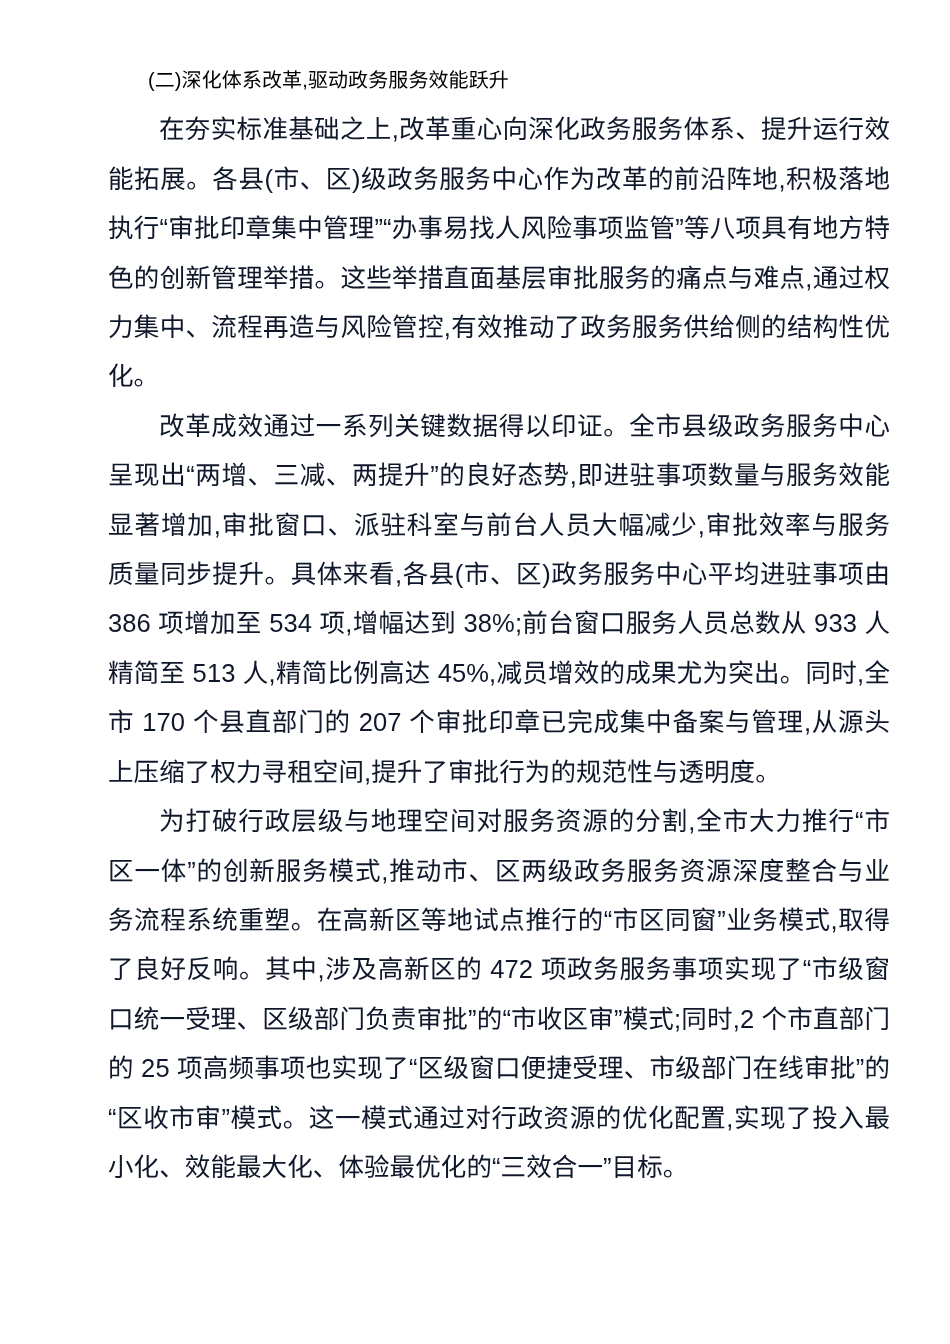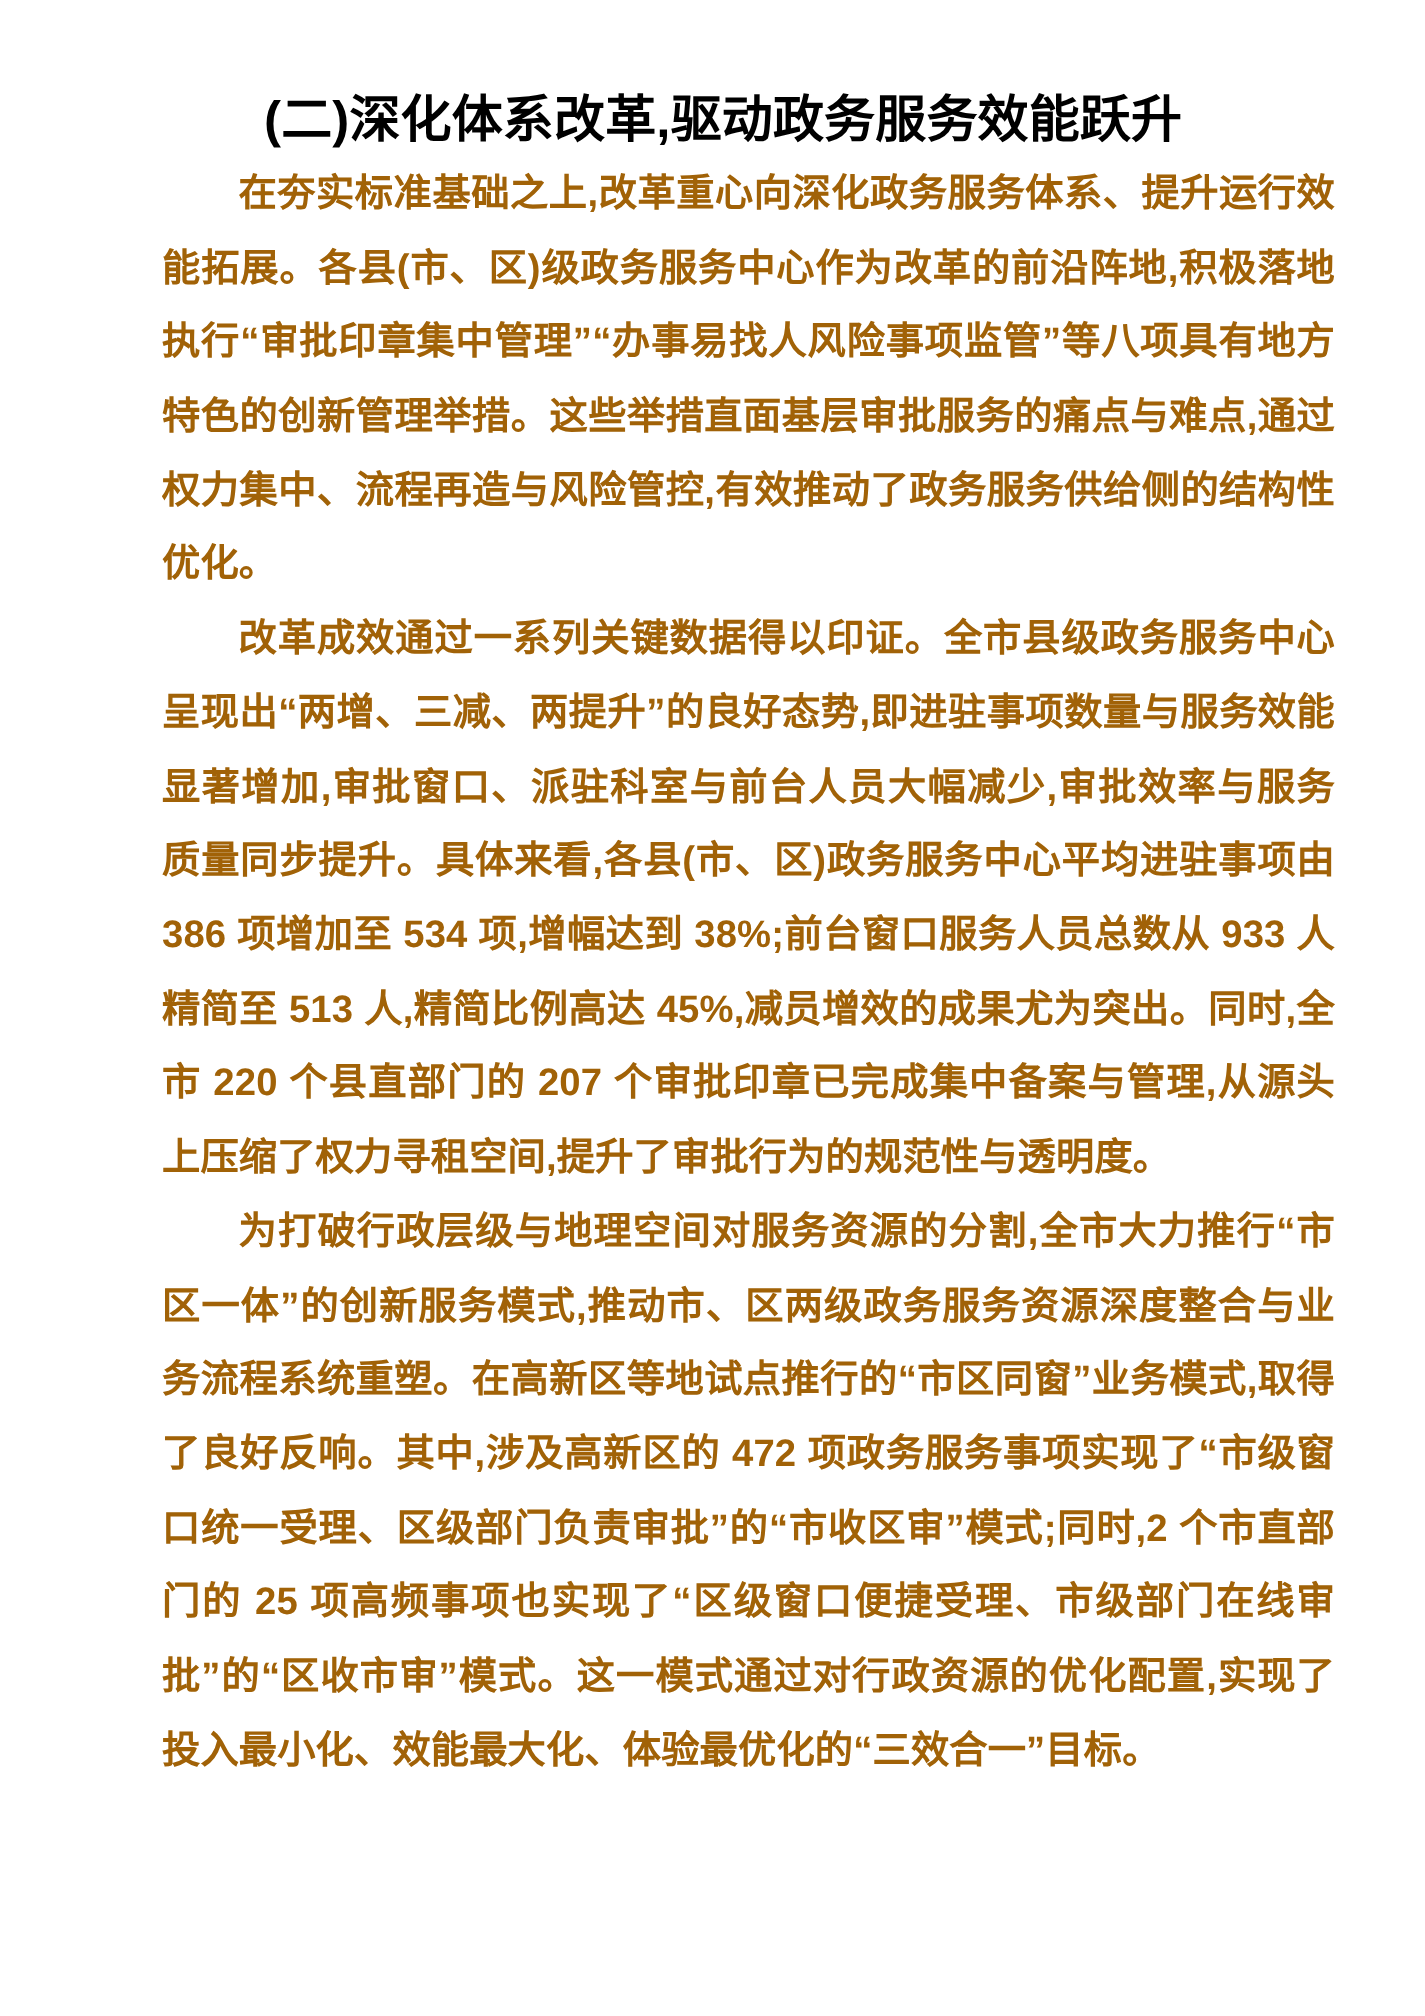--- a/index.html
+++ b/index.html
@@ -18,57 +18,57 @@
     box-sizing: border-box;
   }
   .content {
     position: absolute;
     left: 108px;
     top: 56px;
     width: 782px;
   }
   .heading {
     font-family: "Liberation Sans", "DejaVu Sans", sans-serif;
-    font-size: 34px;
+    font-size: 20px;
     line-height: 49.4px;
     color: #000000;
     text-indent: 2em;
     margin: 0;
     text-align: left;
     letter-spacing: 0.1px;
-    font-weight: 700;
+    font-weight: 400;
     white-space: nowrap;
   }
   .para {
     font-family: "Liberation Sans", "DejaVu Sans", sans-serif;
     font-size: 25.5px;
     line-height: 49.4px;
-    color: #a16207;
+    color: #0f172a;
     text-indent: 2em;
     margin: 0;
     text-align: justify;
     text-justify: inter-character;
     text-align-last: left;
     letter-spacing: 0.1px;
-    font-weight: 700;
+    font-weight: 400;
     word-break: break-all;
   }
   .para.last-block {
     margin-bottom: 0;
   }
 </style>
 </head>
 <body>
 
 <div class="page">
   <div class="content">
 
     <p class="heading">(二)深化体系改革,驱动政务服务效能跃升</p>
 
     <p class="para">在夯实标准基础之上,改革重心向深化政务服务体系、提升运行效能拓展。各县(市、区)级政务服务中心作为改革的前沿阵地,积极落地执行“审批印章集中管理”“办事易找人风险事项监管”等八项具有地方特色的创新管理举措。这些举措直面基层审批服务的痛点与难点,通过权力集中、流程再造与风险管控,有效推动了政务服务供给侧的结构性优化。</p>
 
-    <p class="para">改革成效通过一系列关键数据得以印证。全市县级政务服务中心呈现出“两增、三减、两提升”的良好态势,即进驻事项数量与服务效能显著增加,审批窗口、派驻科室与前台人员大幅减少,审批效率与服务质量同步提升。具体来看,各县(市、区)政务服务中心平均进驻事项由 386 项增加至 534 项,增幅达到 38%;前台窗口服务人员总数从 933 人精简至 513 人,精简比例高达 45%,减员增效的成果尤为突出。同时,全市 220 个县直部门的 207 个审批印章已完成集中备案与管理,从源头上压缩了权力寻租空间,提升了审批行为的规范性与透明度。</p>
+    <p class="para">改革成效通过一系列关键数据得以印证。全市县级政务服务中心呈现出“两增、三减、两提升”的良好态势,即进驻事项数量与服务效能显著增加,审批窗口、派驻科室与前台人员大幅减少,审批效率与服务质量同步提升。具体来看,各县(市、区)政务服务中心平均进驻事项由 386 项增加至 534 项,增幅达到 38%;前台窗口服务人员总数从 933 人精简至 513 人,精简比例高达 45%,减员增效的成果尤为突出。同时,全市 170 个县直部门的 207 个审批印章已完成集中备案与管理,从源头上压缩了权力寻租空间,提升了审批行为的规范性与透明度。</p>
 
 
     <p class="para last-block">为打破行政层级与地理空间对服务资源的分割,全市大力推行“市区一体”的创新服务模式,推动市、区两级政务服务资源深度整合与业务流程系统重塑。在高新区等地试点推行的“市区同窗”业务模式,取得了良好反响。其中,涉及高新区的 472 项政务服务事项实现了“市级窗口统一受理、区级部门负责审批”的“市收区审”模式;同时,2 个市直部门的 25 项高频事项也实现了“区级窗口便捷受理、市级部门在线审批”的“区收市审”模式。这一模式通过对行政资源的优化配置,实现了投入最小化、效能最大化、体验最优化的“三效合一”目标。</p>
 
   </div>
 </div>
 
 </body></html>

